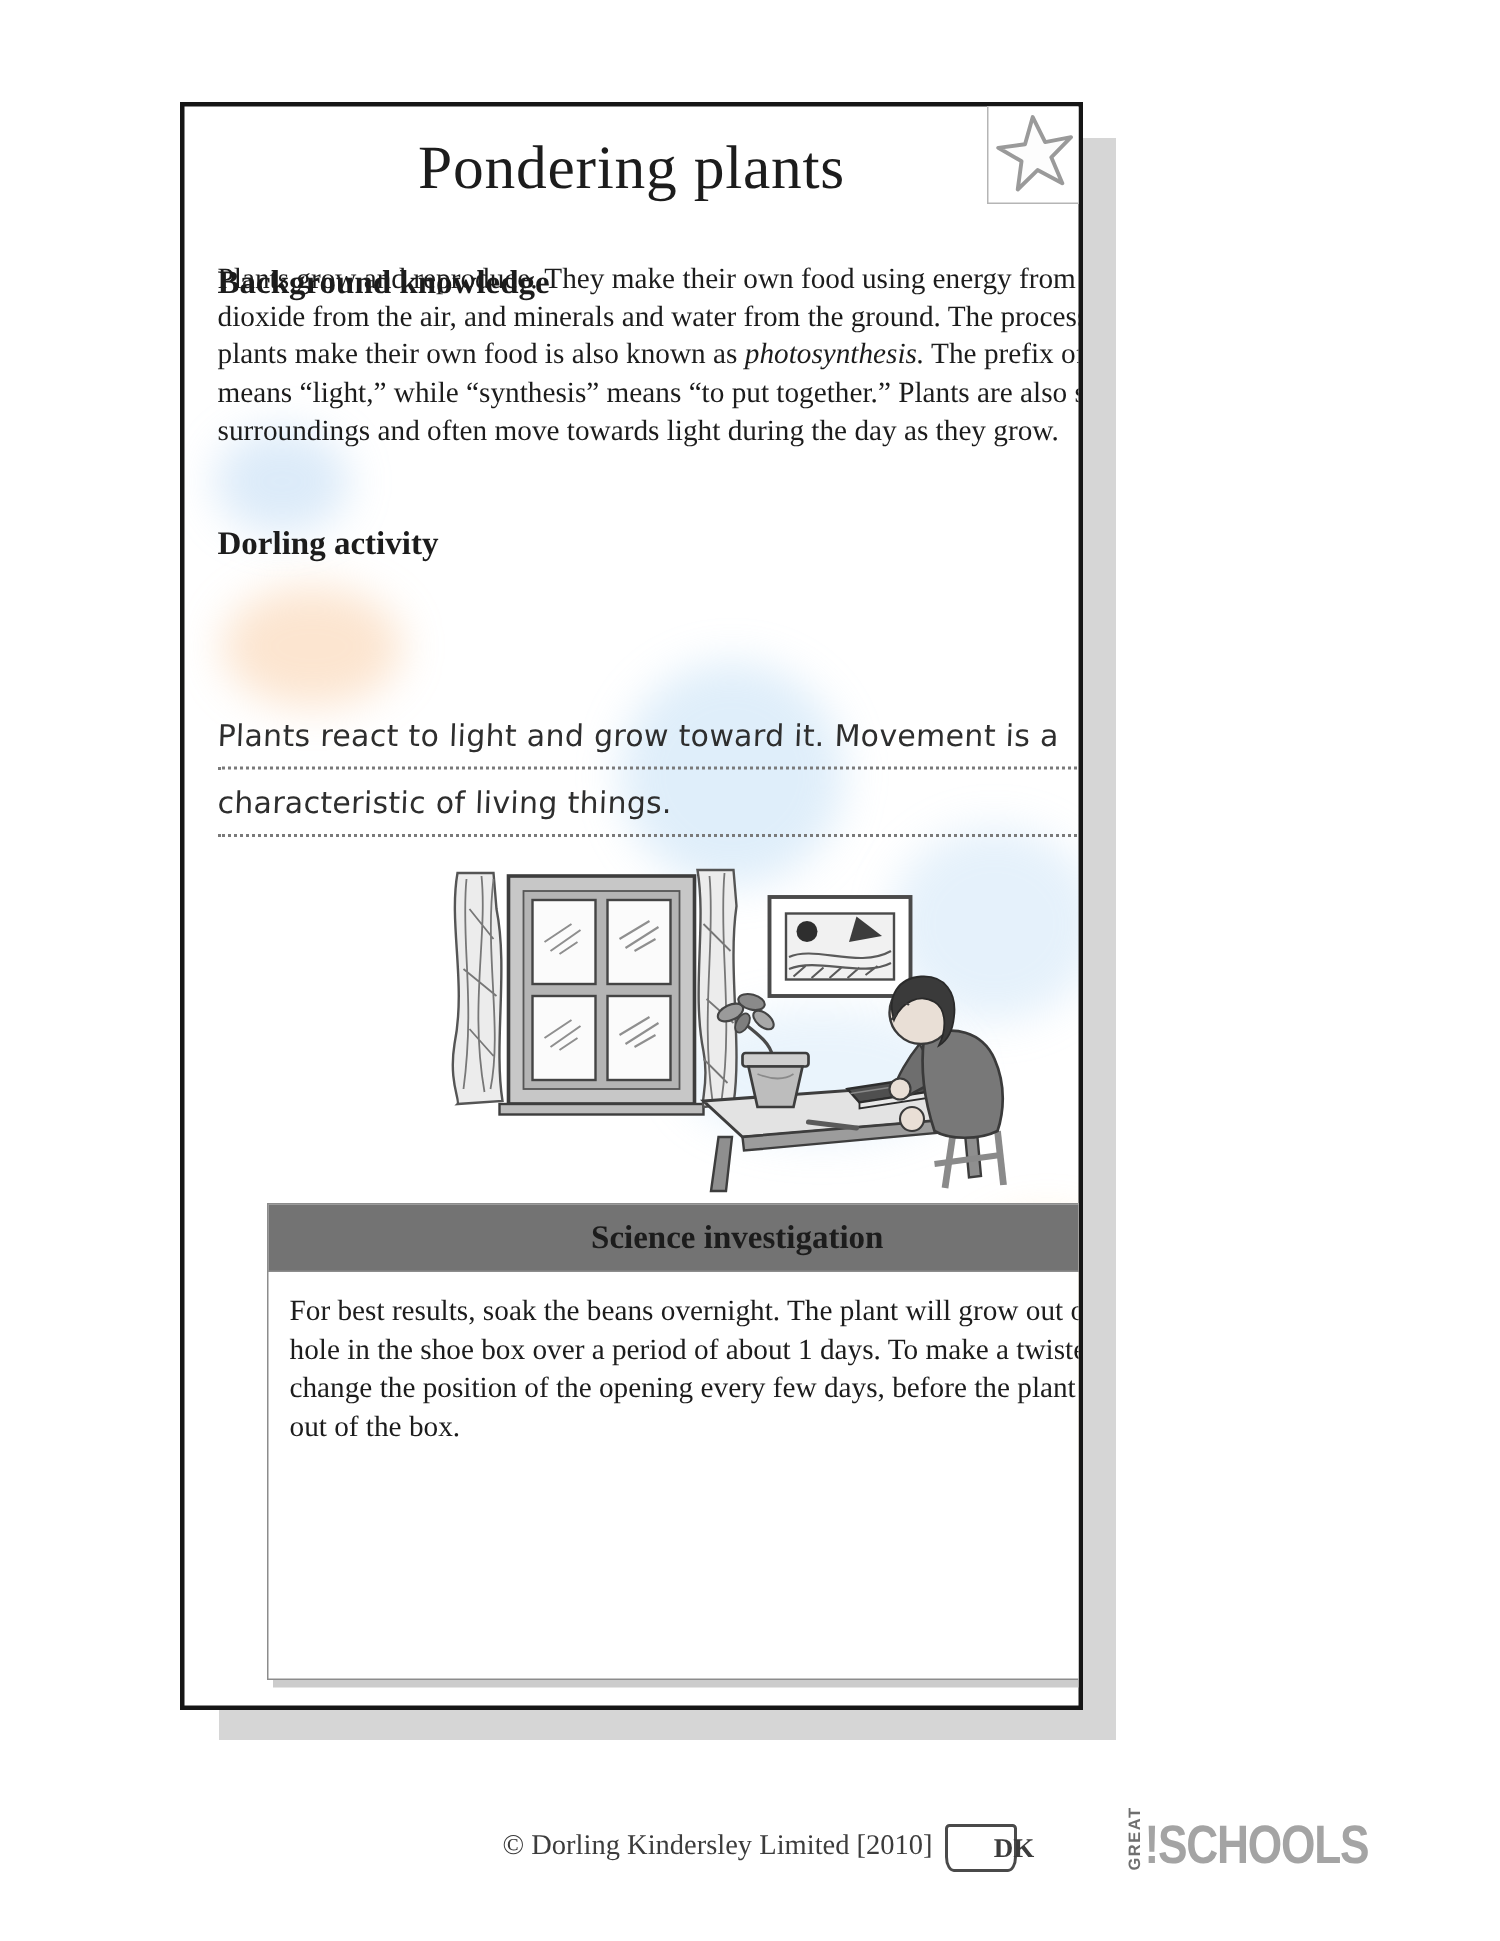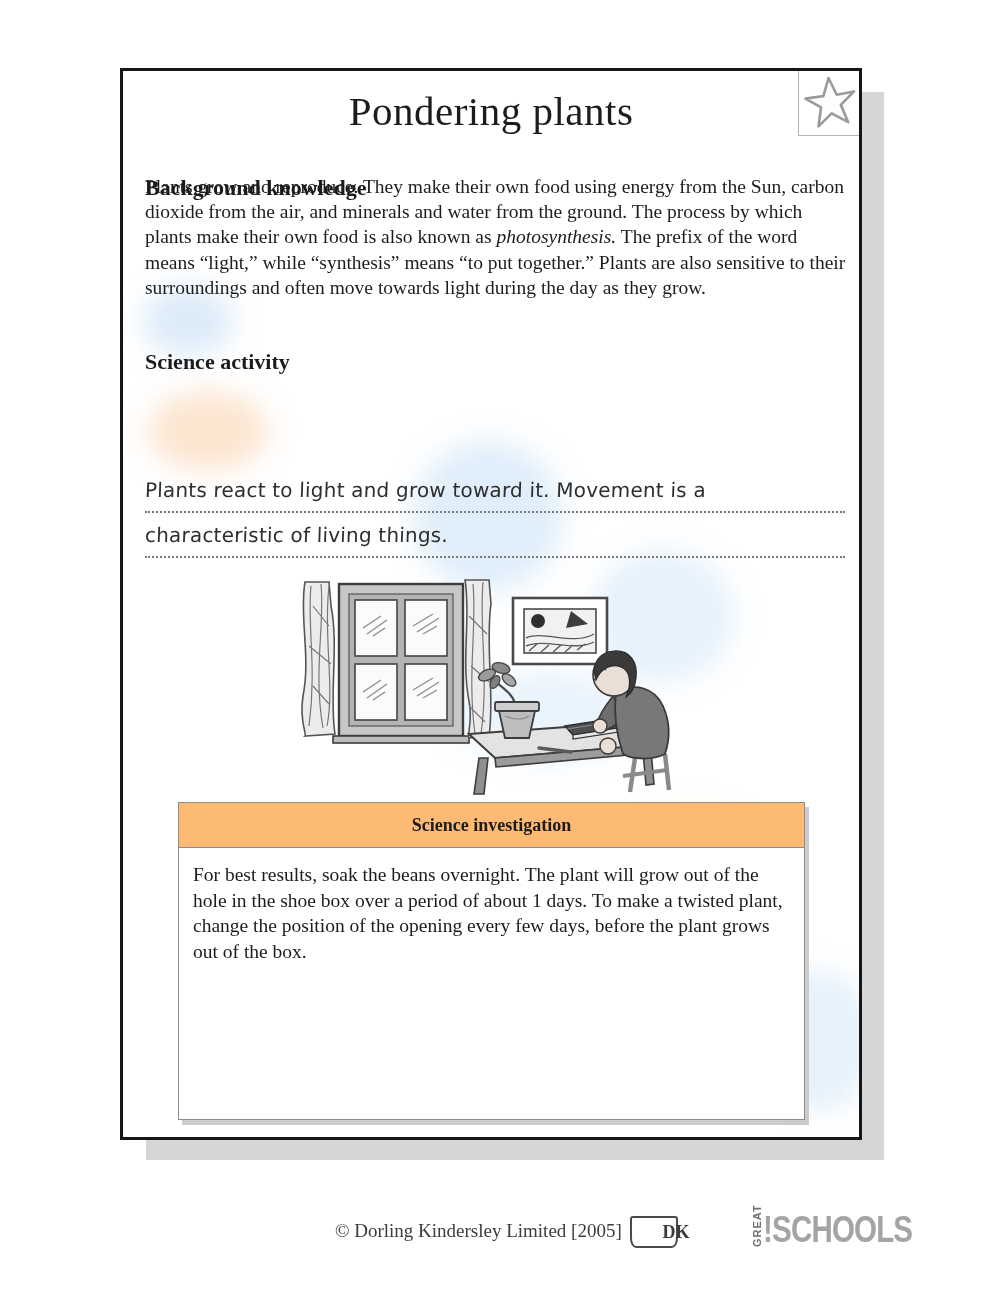--- a/index.html
+++ b/index.html
@@ -2,21 +2,21 @@
 <html><head>
 <meta charset="utf-8">
 <style>
   * { margin: 0; padding: 0; box-sizing: border-box; }
   html, body { width: 1000px; height: 1294px; background: #ffffff; overflow: hidden; }
   body { position: relative; font-family: "Liberation Serif", serif; color: #1c1c1c; }
 
   
   .page {
     position: absolute; left: 120px; top: 68px;
-    width: 742px; height: 1072px;
+    width: 602px; height: 1072px;
     background: #ffffff;
     border: 3px solid #161616;
     box-shadow: 24px 22px 0 -2px #d6d6d6;
   }
   .page-inner { position: relative; width: 100%; height: 100%; overflow: hidden; }
 
   
   .blob { position: absolute; border-radius: 50%; filter: blur(14px); pointer-events: none; }
   .blob.b1 { left: 20px;  top: 215px; width: 90px;  height: 70px;  background: rgba(140,190,235,.30); }
   .blob.b2 { left: 25px;  top: 320px; width: 120px; height: 80px;  background: rgba(245,180,120,.35); }
@@ -67,23 +67,23 @@
   .illustration { position: absolute; left: 160px; top: 505px; width: 400px; height: 220px; }
 
   
   .invest-box {
     position: absolute; left: 55px; top: 731px;
     width: 627px; height: 318px;
     background: #ffffff; border: 1px solid #8c8c8c;
     box-shadow: 4px 5px 0 #cccccc;
   }
   .invest-header {
-    height: 45px; background: #fdba74; border-bottom: 1px solid #8c8c8c;
+    height: 45px; background: #737373; border-bottom: 1px solid #8c8c8c;
     display: flex; align-items: center; justify-content: center;
-    font-size: 18px; font-weight: bold; font-family: Liberation Serif, serif;
+    font-size: 22px; font-weight: bold; font-family: Liberation Serif, serif;
   }
   .invest-body {
     padding: 14px 14px 0 14px; font-size: 19.5px; line-height: 25.5px; width: 620px;
   }
 
   
   .footer {
     position: absolute; left: 0; top: 1212px; width: 1000px; height: 50px;
   }
   .copyright {
@@ -131,21 +131,21 @@
       <svg width="52" height="54" viewBox="0 0 52 54">
         <polygon points="27,3 33.5,20.5 51,19 36.5,31 42,49 26.5,38.5 12,50 16.5,31.5 2,21 20,20.5" fill="#fdfdfd" stroke="#9a9a9a" stroke-width="2.6" stroke-linejoin="round" transform="rotate(-6 26 27)"></polygon>
       </svg>
     </div>
 
     <div class="title">Pondering plants</div>
 
     <div class="h-section bg-heading">Background knowledge</div>
     <div class="bg-body"><span>Plants grow and reproduce. They make their own food using energy from the Sun, carbon dioxide from the air, and minerals and water from the ground. The process by which plants make their own food is also known as </span><span class="ital">photosynthesis.</span><span> The prefix of the word means “light,” while “synthesis” means “to put together.” Plants are also sensitive to their surroundings and often move towards light during the day as they grow.</span></div>
 
-    <div class="h-section act-heading">Science activity</div>
+    <div class="h-section act-heading">Dorling activity</div>
 
     <div class="answer-line ans1"><span class="hand">Plants react to light and grow toward it. Movement is a</span></div>
     <div class="answer-line ans2"><span class="hand">characteristic of living things.</span></div>
 
     <svg class="illustration" viewBox="0 0 400 220">
 
       <g>
         <path d="M22,6 C16,40 28,80 20,120 C16,145 24,158 22,160 L52,158 C46,120 56,70 48,30 L46,6 Z" fill="#ececec" stroke="#555" stroke-width="1.6"></path>
         <path d="M28,10 C24,50 34,90 26,150 M38,8 C42,48 30,95 40,152 M46,10 C40,60 52,110 44,150 M30,30 L46,50 M26,70 L48,88 M30,110 L46,128" fill="none" stroke="#777" stroke-width="1.2"></path>
       </g>
@@ -216,21 +216,21 @@
 
     <div class="invest-box">
       <div class="invest-header">Science investigation</div>
       <div class="invest-body">For best results, soak the beans overnight. The plant will grow out of the hole in the shoe box over a period of about 1 days. To make a twisted plant, change the position of the opening every few days, before the plant grows out of the box.</div>
     </div>
 
   </div>
 </div>
 
 <div class="footer">
-  <div class="copyright">© Dorling Kindersley Limited [2005]</div>
+  <div class="copyright">© Dorling Kindersley Limited [2010]</div>
   <div class="dk-logo">
     <span>DK</span>
   </div>
   <div class="gs-logo">
     <span class="gs-vertical">GREAT</span>
     <span class="gs-main">!SCHOOLS</span>
   </div>
 </div>
 
 </body></html>

